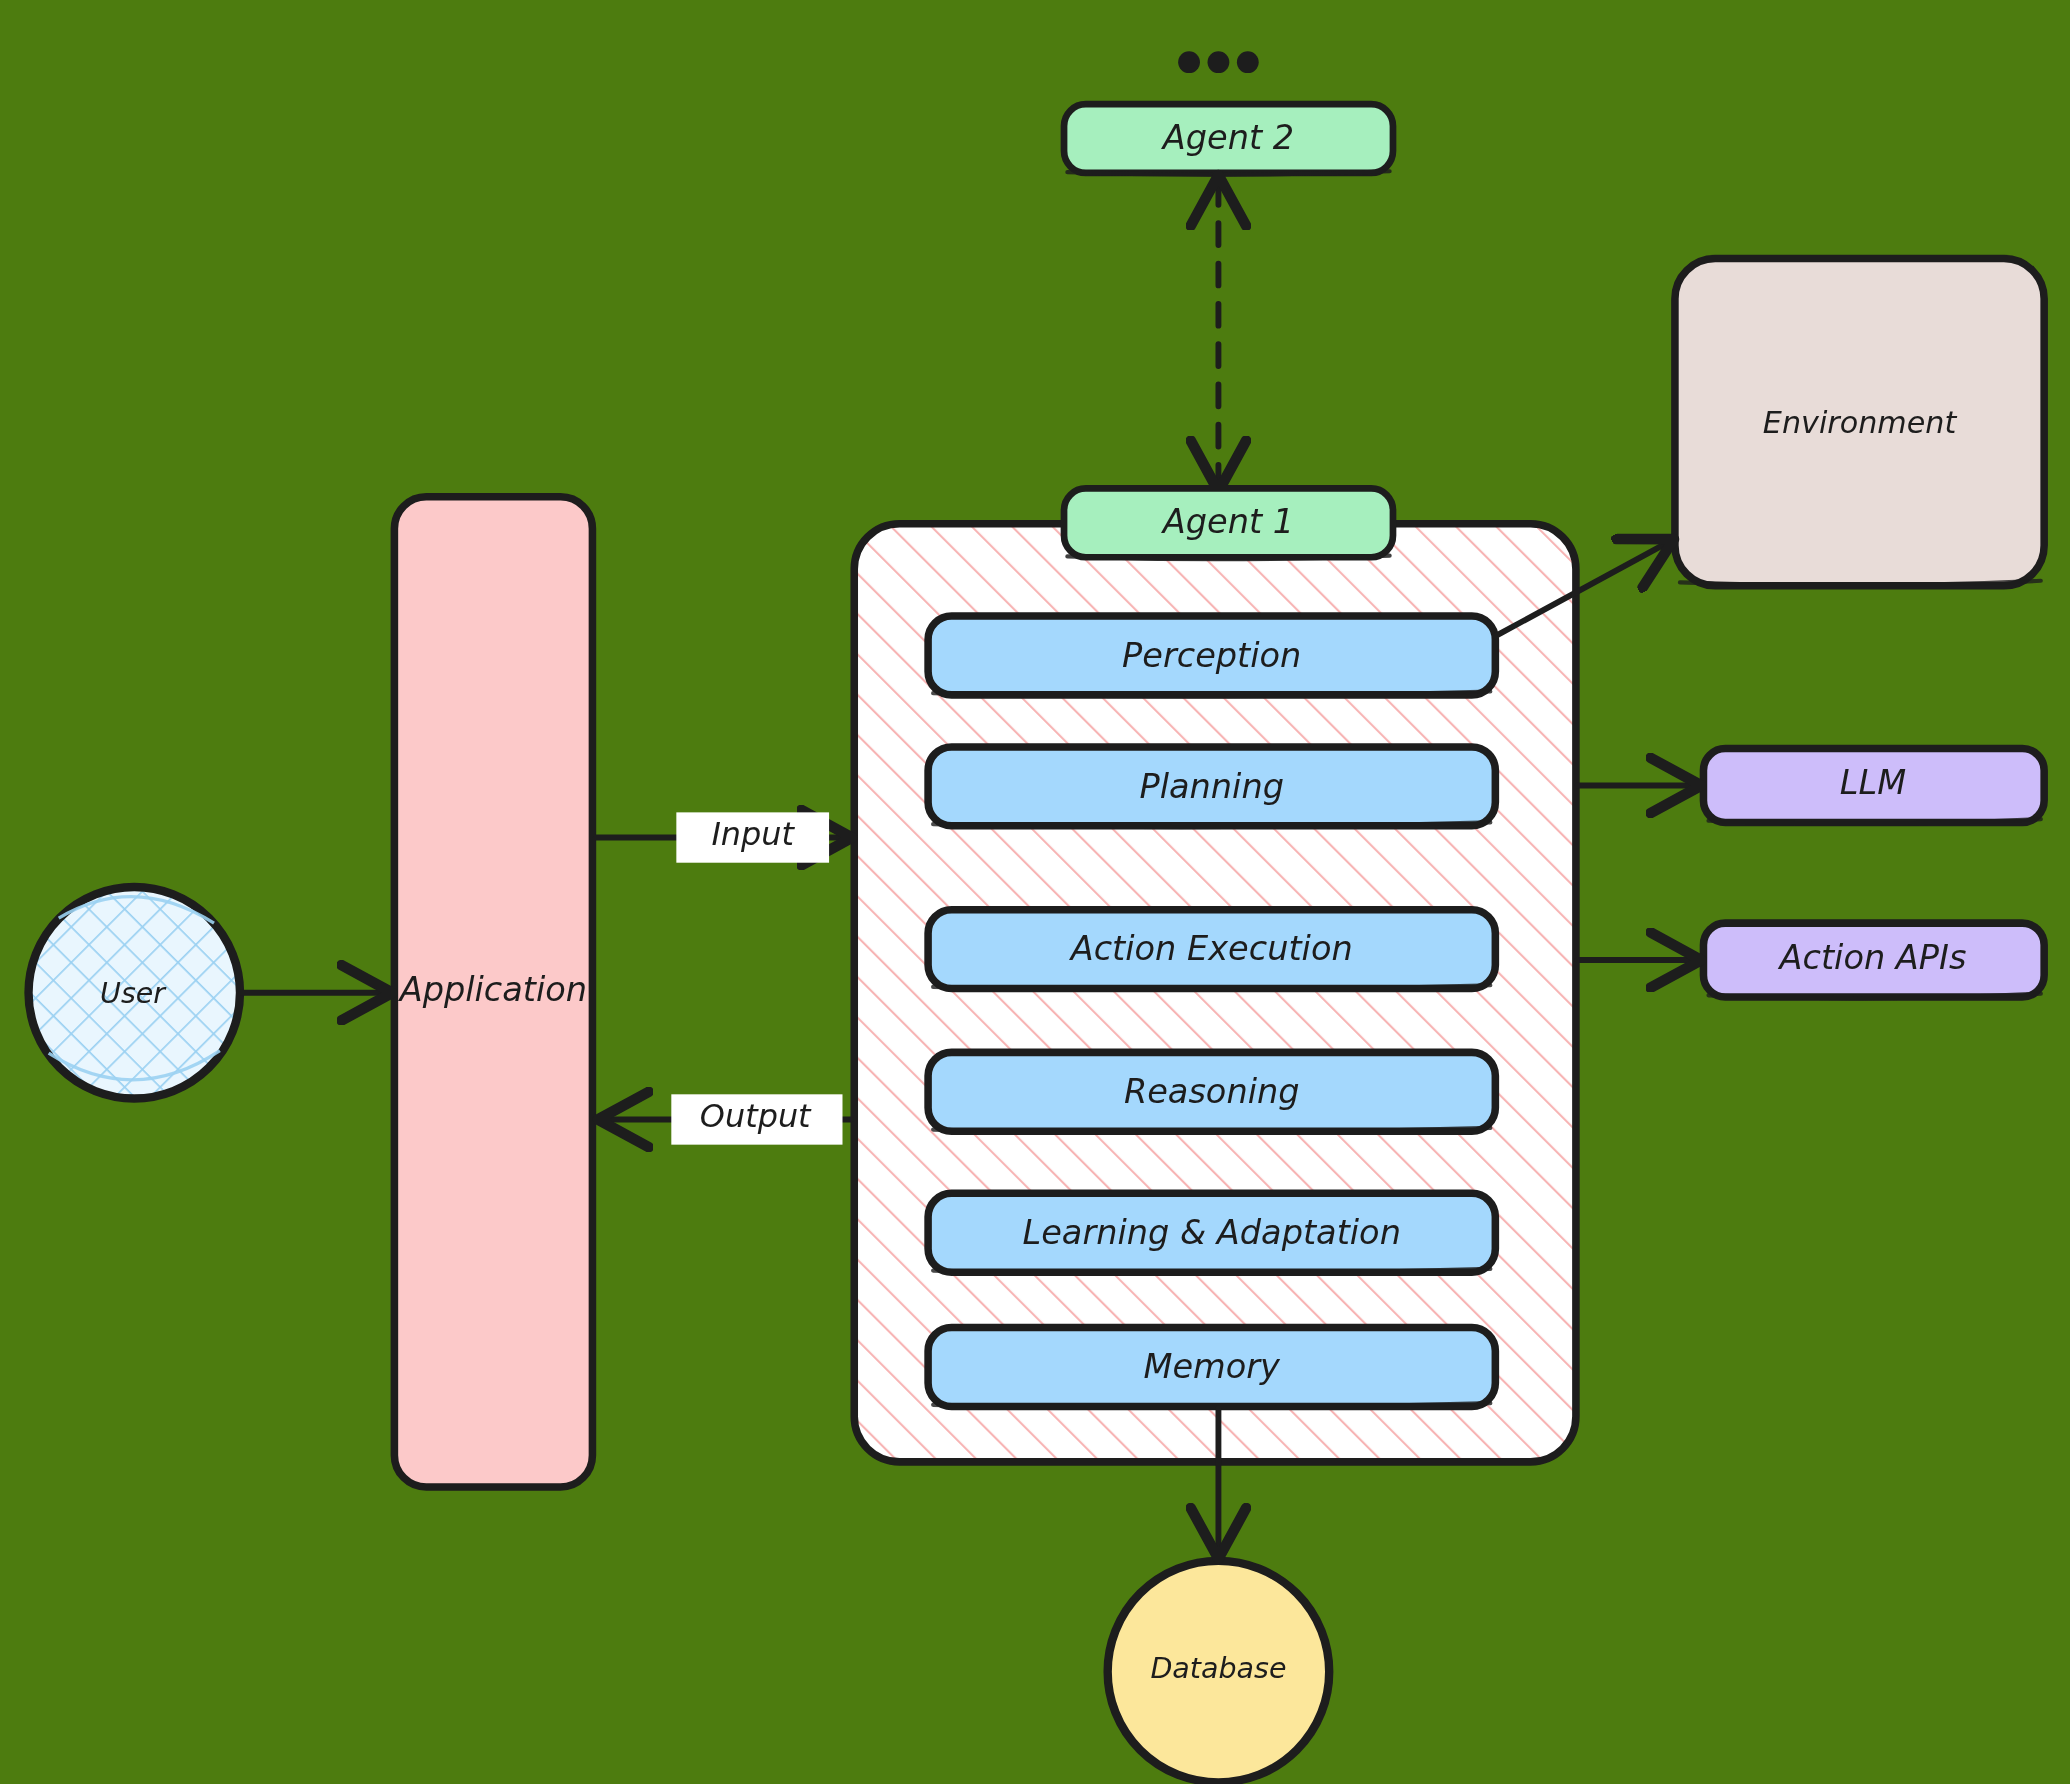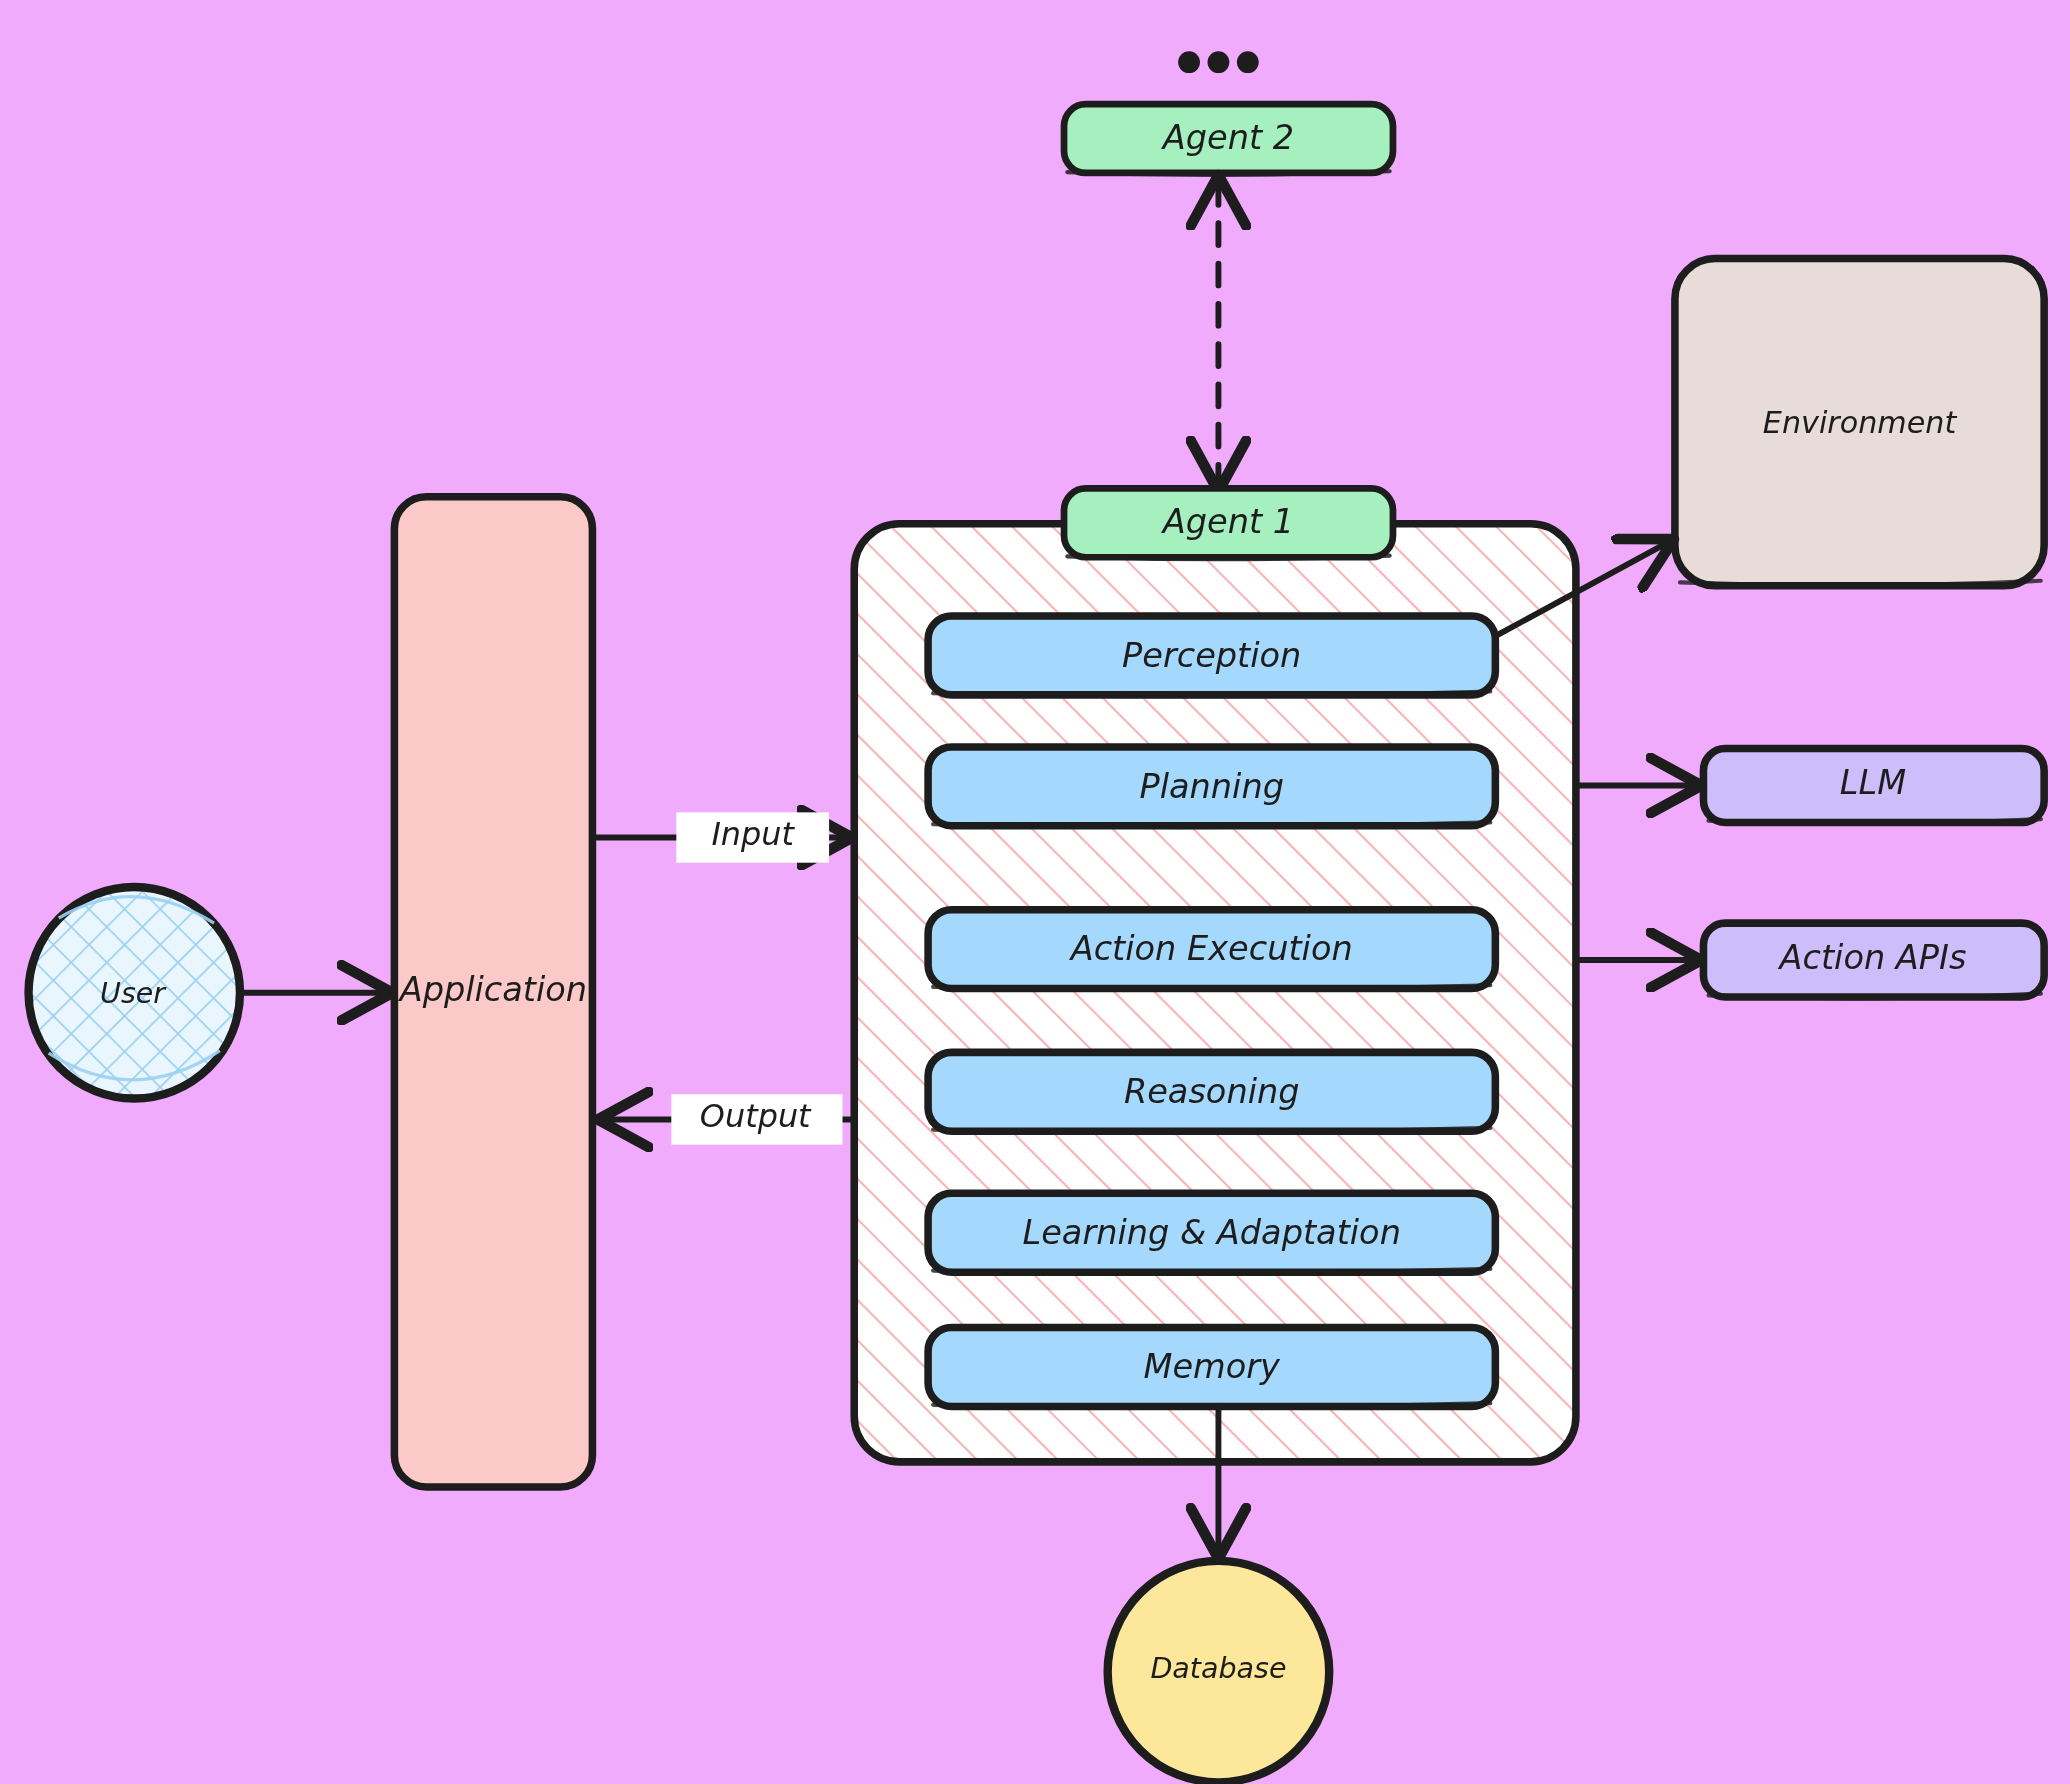--- a/index.html
+++ b/index.html
@@ -1,16 +1,16 @@
 <!DOCTYPE html>
 <html style="font-size:13.4px"><head>
 <meta charset="utf-8">
 <style>
   html,body{margin:0;padding:0;background:#ffffff;}
-  #stage{position:relative;width:2071px;height:1785px;background:#f0abfc;overflow:hidden;}
+  #stage{position:relative;width:2071px;height:1785px;background:#4d7c0f;overflow:hidden;}
   svg#canvas{position:absolute;left:0;top:0;width:2071px;height:1785px;}
   .lbl{
     font-family:"DejaVu Sans","Liberation Sans",sans-serif;
     fill:#1d1d1d;
     dominant-baseline:middle;
     text-anchor:middle;
     font-style:italic;
     font-weight:500;
   }
   .lbl-node{font-size:40px;}

